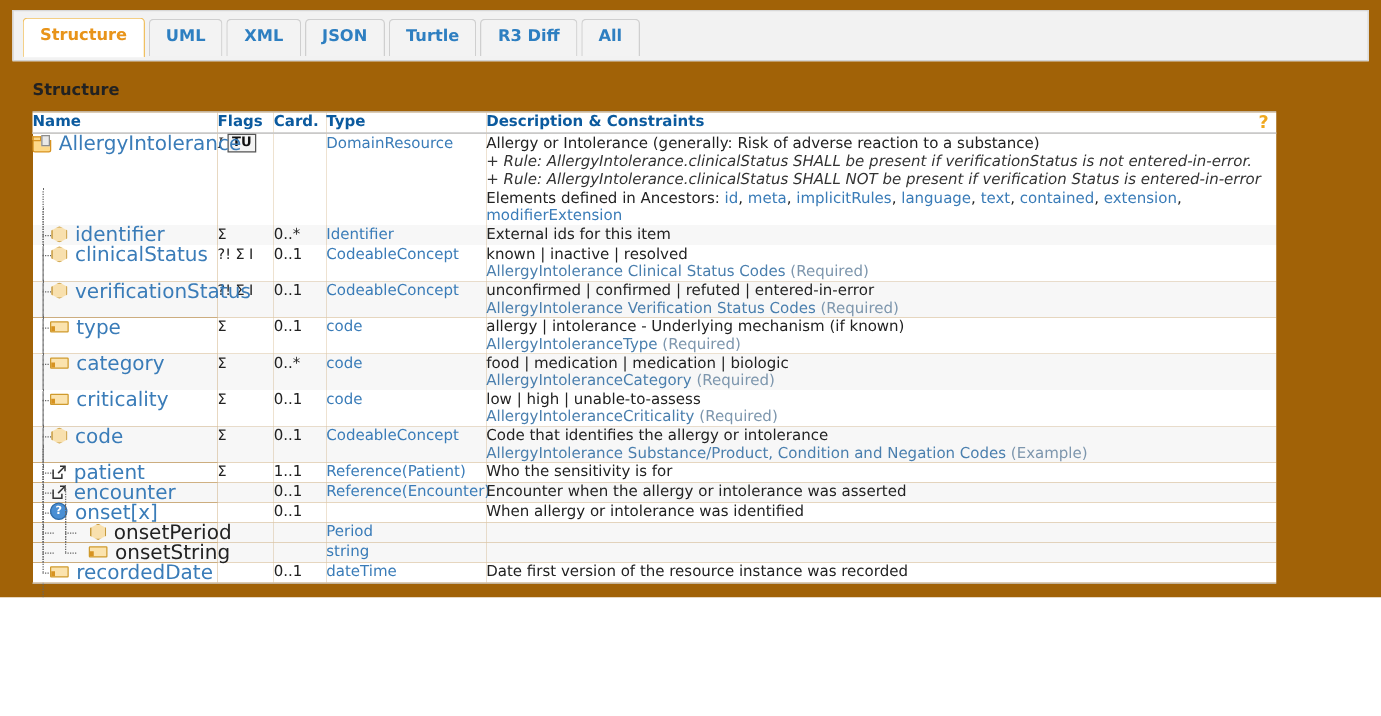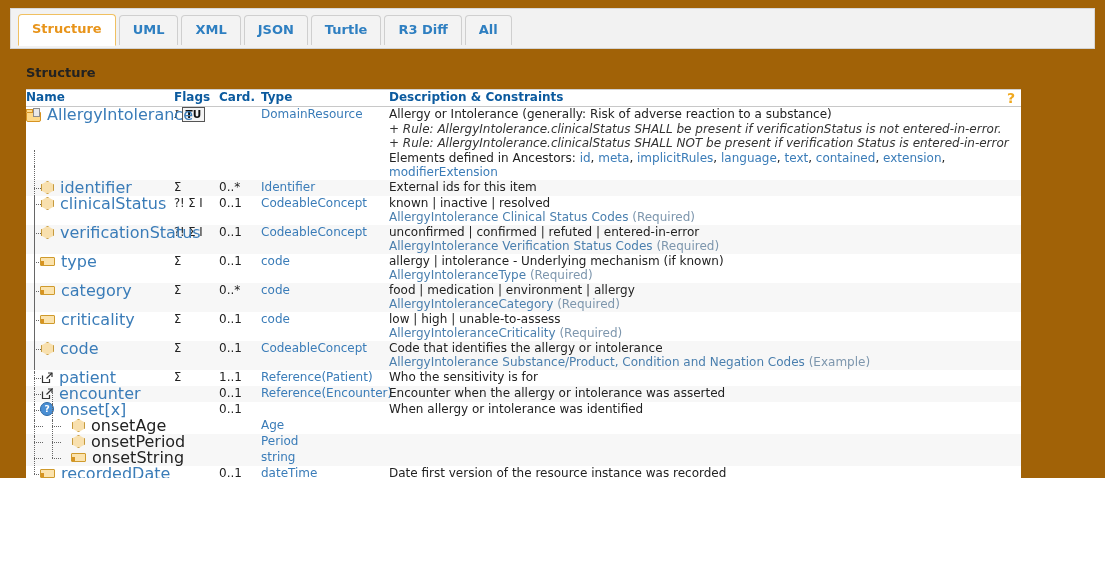--- a/index.html
+++ b/index.html
@@ -401,21 +401,21 @@
                   <span class="pb"></span>
                   <span class="pl"></span>
                 </span>
                 <span class="nlabel lnk">category</span>
               </div>
             </td>
             <td class="c-flags"><span class="sig">Σ</span></td>
             <td class="c-card">0..*</td>
             <td class="c-type"><span class="lnk">code</span></td>
             <td class="c-desc">
-              <div>food | medication | environment | allergy</div>
+              <div>food | medication | medication | biologic</div>
               <div><span class="lnk2">AllergyIntoleranceCategory</span> <span class="muted">(Required)</span></div>
             </td>
           </tr>
           <tr class="odd">
             <td class="c-name">
               <div class="namecell">
                 <span class="treecol spacer-1">
                   <span class="vline" style="left: 8px;"></span>
                   <span class="hline" style="left: 8px;"></span>
                 </span>
@@ -517,43 +517,20 @@
                 <span class="nlabel lnk">onset[x]</span>
               </div>
             </td>
             <td class="c-flags"></td>
             <td class="c-card">0..1</td>
             <td class="c-type"></td>
             <td class="c-desc">
               <div>When allergy or intolerance was identified</div>
             </td>
           </tr>
-          <tr class="odd">
-            <td class="c-name">
-              <div class="namecell">
-                <span class="treecol spacer-1">
-                  <span class="vline" style="left: 8px;"></span>
-                  <span class="hline" style="left: 8px;"></span>
-                </span>
-                <span class="treecol spacer-2">
-                  <span class="vline" style="left: 12px;"></span>
-                  <span class="hline" style="left: 12px;"></span>
-                </span>
-                <span class="icn ic-hex">
-                  <span class="hx"></span>
-                  <span class="hx2"></span>
-                </span>
-                <span class="nlabel dark">onsetAge</span>
-              </div>
-            </td>
-            <td class="c-flags"></td>
-            <td class="c-card"></td>
-            <td class="c-type"><span class="lnk">Age</span></td>
-            <td class="c-desc"></td>
-          </tr>
           <tr class="even">
             <td class="c-name">
               <div class="namecell">
                 <span class="treecol spacer-1">
                   <span class="vline" style="left: 8px;"></span>
                   <span class="hline" style="left: 8px;"></span>
                 </span>
                 <span class="treecol spacer-2">
                   <span class="vline" style="left: 12px;"></span>
                   <span class="hline" style="left: 12px;"></span>

